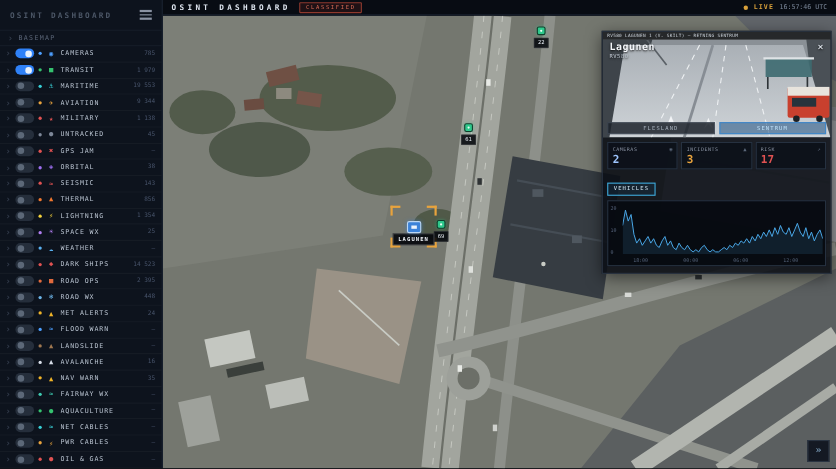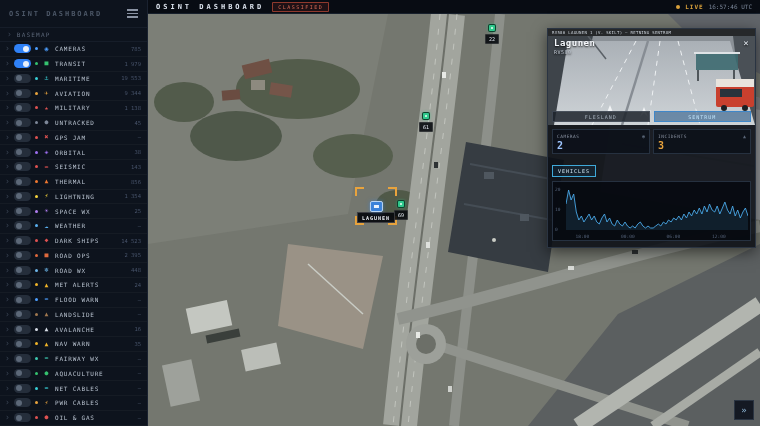--- a/index.html
+++ b/index.html
@@ -529,20 +529,27 @@
           </div>
           <div class="stat-val" style="color: rgb(159, 198, 255);">2</div>
         </div>
         <div class="stat">
           <div class="stat-top">
             <span class="stat-lbl">INCIDENTS</span>
             <span class="stat-ic">▲</span>
           </div>
           <div class="stat-val" style="color: rgb(232, 163, 61);">3</div>
         </div>
+        <div class="stat">
+          <div class="stat-top">
+            <span class="stat-lbl">RISK</span>
+            <span class="stat-ic">↗</span>
+          </div>
+          <div class="stat-val" style="color: rgb(224, 82, 82);">17</div>
+        </div>
       </div>
     <span class="veh-badge">VEHICLES</span>
     <div class="chartbox" id="chartbox">
       <svg id="chart-svg" width="182" height="44">
           <path d="M0,44 L0.0,18.0 L2.6,4.0 L5.1,14.0 L7.7,8.0 L10.3,26.0 L12.8,34.0 L15.4,30.0 L17.9,36.0 L20.5,32.0 L23.1,28.0 L25.6,34.0 L28.2,30.0 L30.8,36.0 L33.3,38.0 L35.9,32.0 L38.5,28.0 L41.0,36.0 L43.6,32.0 L46.1,38.0 L48.7,40.0 L51.3,34.0 L53.8,38.0 L56.4,40.0 L59.0,36.0 L61.5,40.0 L64.1,42.0 L66.6,40.0 L69.2,42.0 L71.8,38.0 L74.3,36.0 L76.9,40.0 L79.5,42.0 L82.0,40.0 L84.6,42.0 L87.2,42.0 L89.7,40.0 L92.3,38.0 L94.8,40.0 L97.4,36.0 L100.0,38.0 L102.5,34.0 L105.1,36.0 L107.7,32.0 L110.2,34.0 L112.8,30.0 L115.4,34.0 L117.9,28.0 L120.5,32.0 L123.0,26.0 L125.6,30.0 L128.2,24.0 L130.7,28.0 L133.3,22.0 L135.9,28.0 L138.4,20.0 L141.0,26.0 L143.5,18.0 L146.1,24.0 L148.7,26.0 L151.2,20.0 L153.8,28.0 L156.4,22.0 L158.9,16.0 L161.5,24.0 L164.1,28.0 L166.6,20.0 L169.2,30.0 L171.7,24.0 L174.3,32.0 L176.9,26.0 L179.4,22.0 L182.0,30.0 L182,44 Z" fill="rgba(74,168,232,0.13)"></path>
           <polyline points="0.0,18.0 2.6,4.0 5.1,14.0 7.7,8.0 10.3,26.0 12.8,34.0 15.4,30.0 17.9,36.0 20.5,32.0 23.1,28.0 25.6,34.0 28.2,30.0 30.8,36.0 33.3,38.0 35.9,32.0 38.5,28.0 41.0,36.0 43.6,32.0 46.1,38.0 48.7,40.0 51.3,34.0 53.8,38.0 56.4,40.0 59.0,36.0 61.5,40.0 64.1,42.0 66.6,40.0 69.2,42.0 71.8,38.0 74.3,36.0 76.9,40.0 79.5,42.0 82.0,40.0 84.6,42.0 87.2,42.0 89.7,40.0 92.3,38.0 94.8,40.0 97.4,36.0 100.0,38.0 102.5,34.0 105.1,36.0 107.7,32.0 110.2,34.0 112.8,30.0 115.4,34.0 117.9,28.0 120.5,32.0 123.0,26.0 125.6,30.0 128.2,24.0 130.7,28.0 133.3,22.0 135.9,28.0 138.4,20.0 141.0,26.0 143.5,18.0 146.1,24.0 148.7,26.0 151.2,20.0 153.8,28.0 156.4,22.0 158.9,16.0 161.5,24.0 164.1,28.0 166.6,20.0 169.2,30.0 171.7,24.0 174.3,32.0 176.9,26.0 179.4,22.0 182.0,30.0" fill="none" stroke="#4aa8e8" stroke-width="0.9"></polyline>
         </svg>
     <span class="chart-ylab" style="top: 45px;">0</span>
         <span class="chart-ylab" style="top: 25px;">10</span>
         <span class="chart-ylab" style="top: 5px;">20</span>

